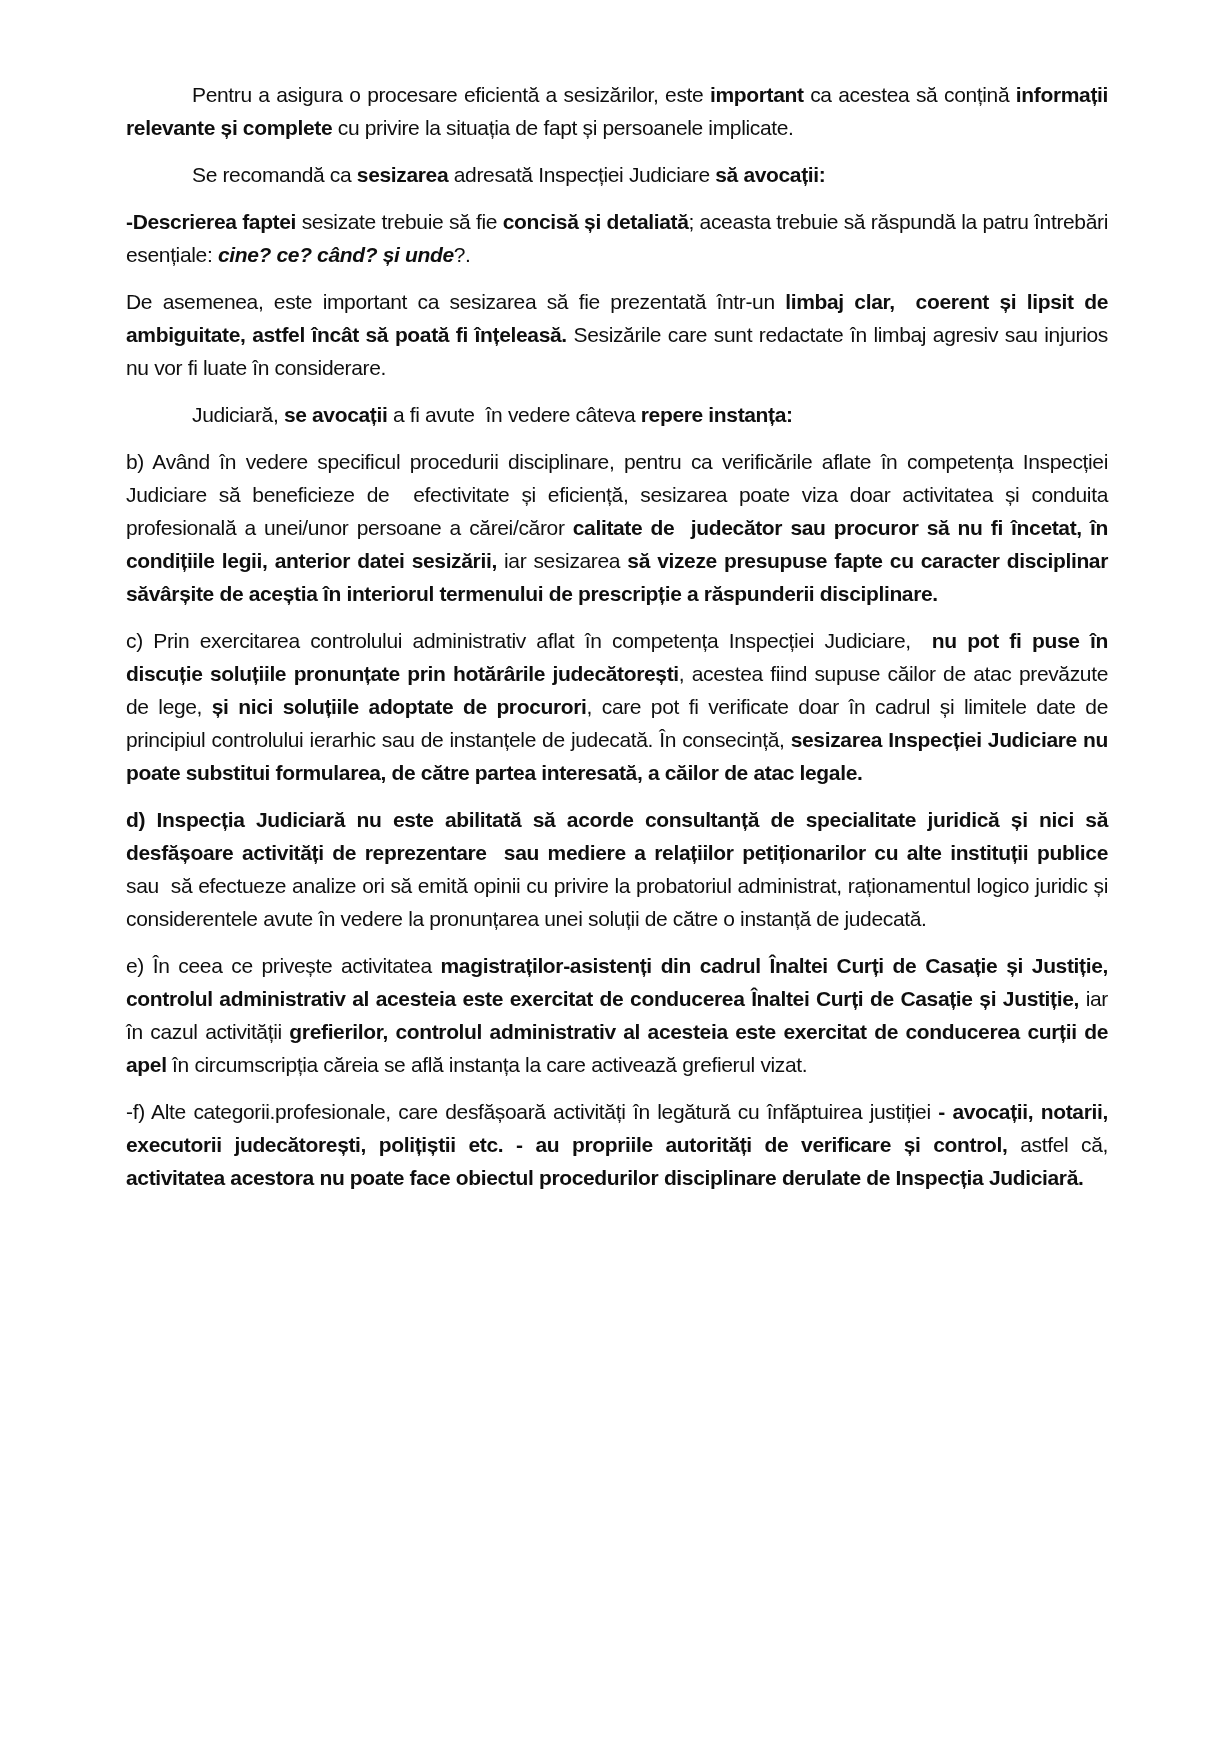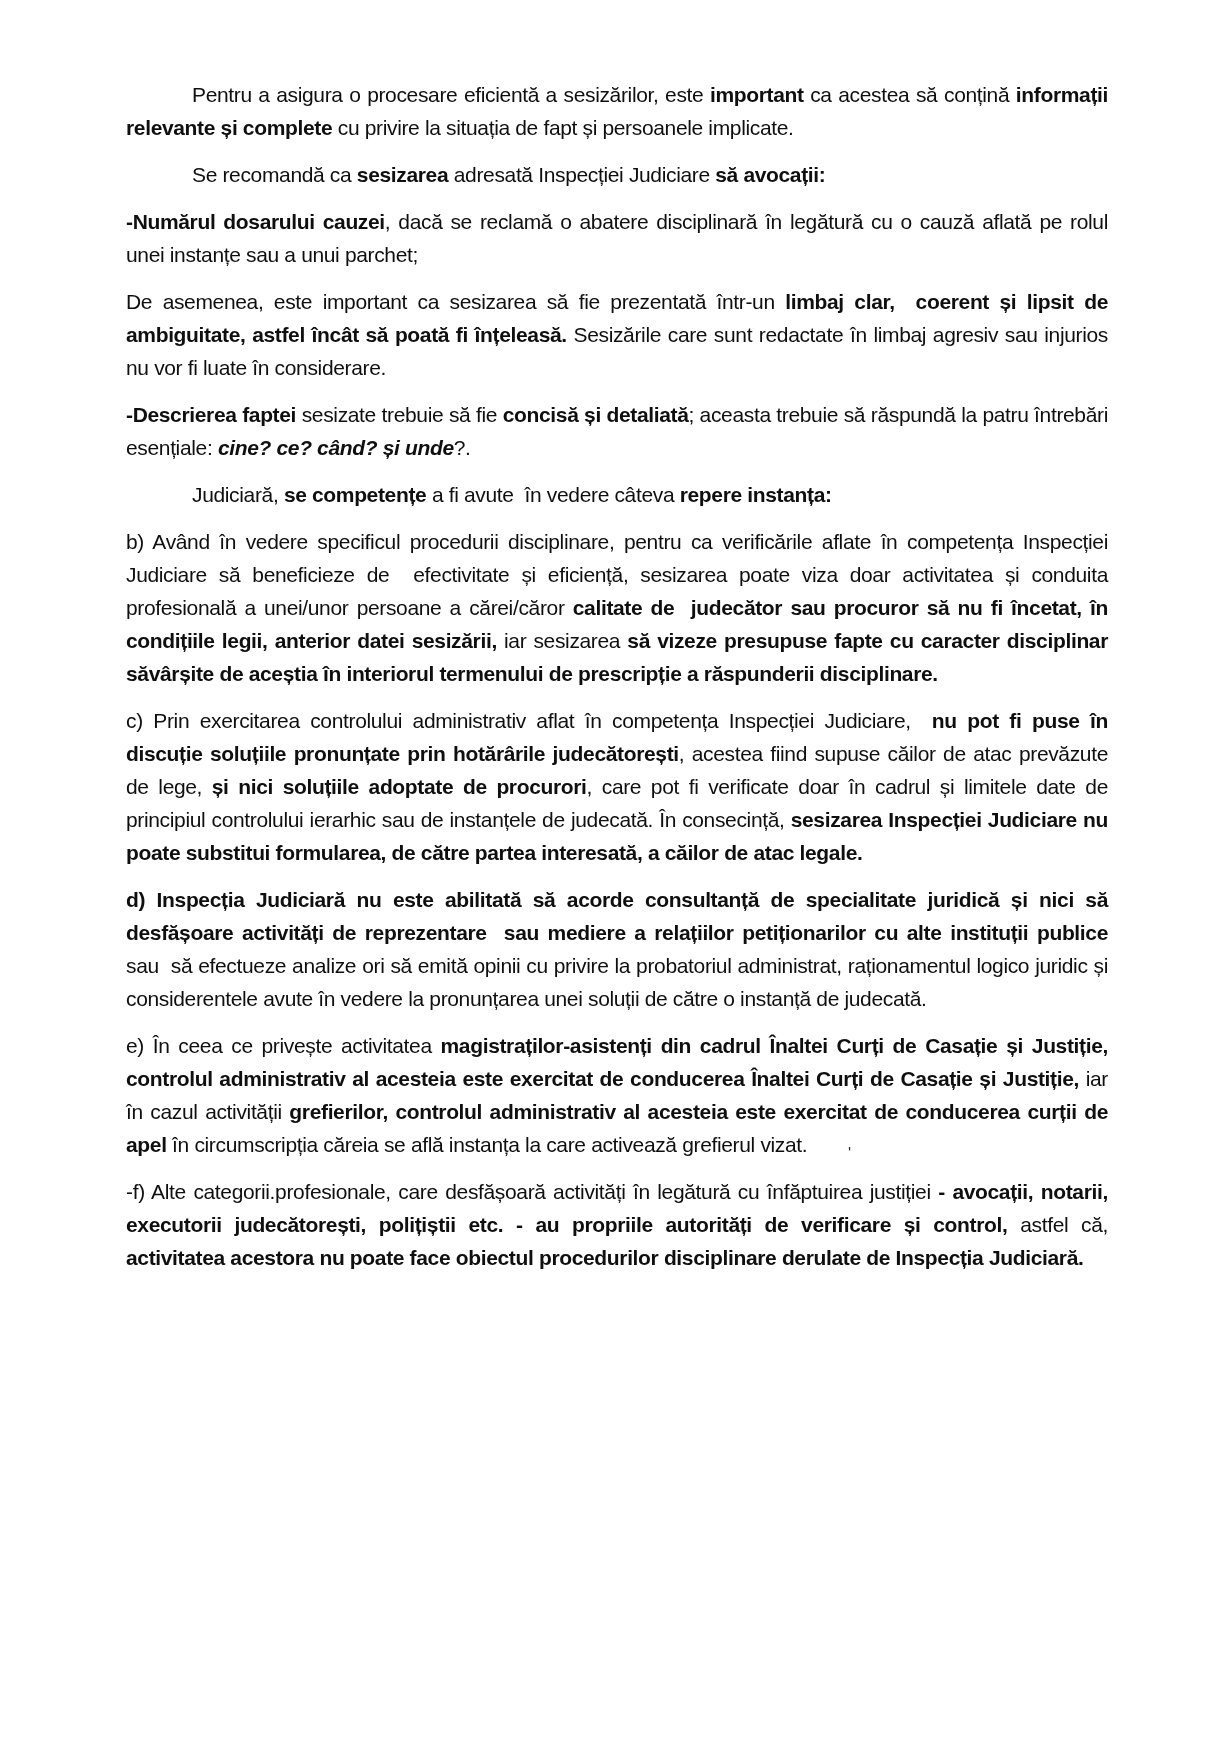--- a/index.html
+++ b/index.html
@@ -43,24 +43,23 @@
     line-height: 16px;
   }
 </style>
 </head>
 <body>
 
 <div class="page">
   <div class="doc" id="doc" style="color: rgb(15, 15, 15);">
       <p class="indent"><span>Pentru a asigura o procesare eficientă a sesizărilor, este </span><span class="b">important</span><span> ca acestea să conțină </span><span class="b">informații relevante și complete</span><span> cu privire la situația de fapt și persoanele implicate.</span></p>
       <p class="indent"><span>Se recomandă ca </span><span class="b">sesizarea</span><span> adresată Inspecției Judiciare </span><span class="b">să avocații:</span></p>
-      <p><span class="b">-Numărul dosarului cauzei</span><span>, dacă se reclamă o abatere disciplinară în legătură cu o cauză aflată pe rolul unei instanțe sau a unui parchet;</span></p>
+      <p><span class="b">-Descrierea faptei</span><span> sesizate trebuie să fie </span><span class="b">concisă și detaliată</span><span>; aceasta trebuie să răspundă la patru întrebări esențiale: </span><span class="b i">cine? ce? când? și unde</span><span>?.</span></p>
       <p><span>De asemenea, este important ca sesizarea să fie prezentată într-un </span><span class="b">limbaj clar,  coerent și lipsit de ambiguitate, astfel încât să poată fi înțeleasă.</span><span> Sesizările care sunt redactate în limbaj agresiv sau injurios nu vor fi luate în considerare.</span></p>
-      <p><span class="b">-Descrierea faptei</span><span> sesizate trebuie să fie </span><span class="b">concisă și detaliată</span><span>; aceasta trebuie să răspundă la patru întrebări esențiale: </span><span class="b i">cine? ce? când? și unde</span><span>?.</span></p>
-      <p class="indent"><span>Judiciară, </span><span class="b">se competențe</span><span> a fi avute  în vedere câteva </span><span class="b">repere instanța:</span></p>
+      <p class="indent"><span>Judiciară, </span><span class="b">se avocații</span><span> a fi avute  în vedere câteva </span><span class="b">repere instanța:</span></p>
       <p><span>b) Având în vedere specificul procedurii disciplinare, pentru ca verificările aflate în competența Inspecției Judiciare să beneficieze de  efectivitate și eficiență, sesizarea poate viza doar activitatea și conduita profesională a unei/unor persoane a cărei/căror </span><span class="b">calitate de  judecător sau procuror să nu fi încetat, în condițiile legii, anterior datei sesizării,</span><span> iar sesizarea </span><span class="b">să vizeze presupuse fapte cu caracter disciplinar săvârșite de aceștia în interiorul termenului de prescripție a răspunderii disciplinare.</span></p>
       <p><span>c) Prin exercitarea controlului administrativ aflat în competența Inspecției Judiciare,  </span><span class="b">nu pot fi puse în discuție soluțiile pronunțate prin hotărârile judecătorești</span><span>, acestea fiind supuse căilor de atac prevăzute de lege, </span><span class="b">și nici soluțiile adoptate de procurori</span><span>, care pot fi verificate doar în cadrul și limitele date de principiul controlului ierarhic sau de instanțele de judecată. În consecință, </span><span class="b">sesizarea Inspecției Judiciare nu poate substitui formularea, de către partea interesată, a căilor de atac legale.</span></p>
       <p><span class="b">d) Inspecția Judiciară nu este abilitată să acorde consultanță de specialitate juridică și nici să desfășoare activități de reprezentare  sau mediere a relațiilor petiționarilor cu alte instituții publice</span><span>  sau  să efectueze analize ori să emită opinii cu privire la probatoriul administrat, raționamentul logico juridic și considerentele avute în vedere la pronunțarea unei soluții de către o instanță de judecată.</span></p>
       <p><span>e) În ceea ce privește activitatea </span><span class="b">magistraților-asistenți din cadrul Înaltei Curți de Casație și Justiție, controlul administrativ al acesteia este exercitat de conducerea Înaltei Curți de Casație și Justiție,</span><span> iar în cazul activității </span><span class="b">grefierilor, controlul administrativ al acesteia este exercitat de conducerea curții de apel</span><span> în circumscripția căreia se află instanța la care activează grefierul vizat.</span></p>
       <p><span>-f) Alte categorii.profesionale, care desfășoară activități în legătură cu înfăptuirea justiției </span><span class="b">- avocații, notarii, executorii judecătorești, polițiștii etc. - au propriile autorități de verificare și control,</span><span> astfel că, </span><span class="b">activitatea acestora nu poate face obiectul procedurilor disciplinare derulate de Inspecția Judiciară.</span></p>
     </div>
   <span class="stray">'</span>
 </div>
 
 </body></html>

